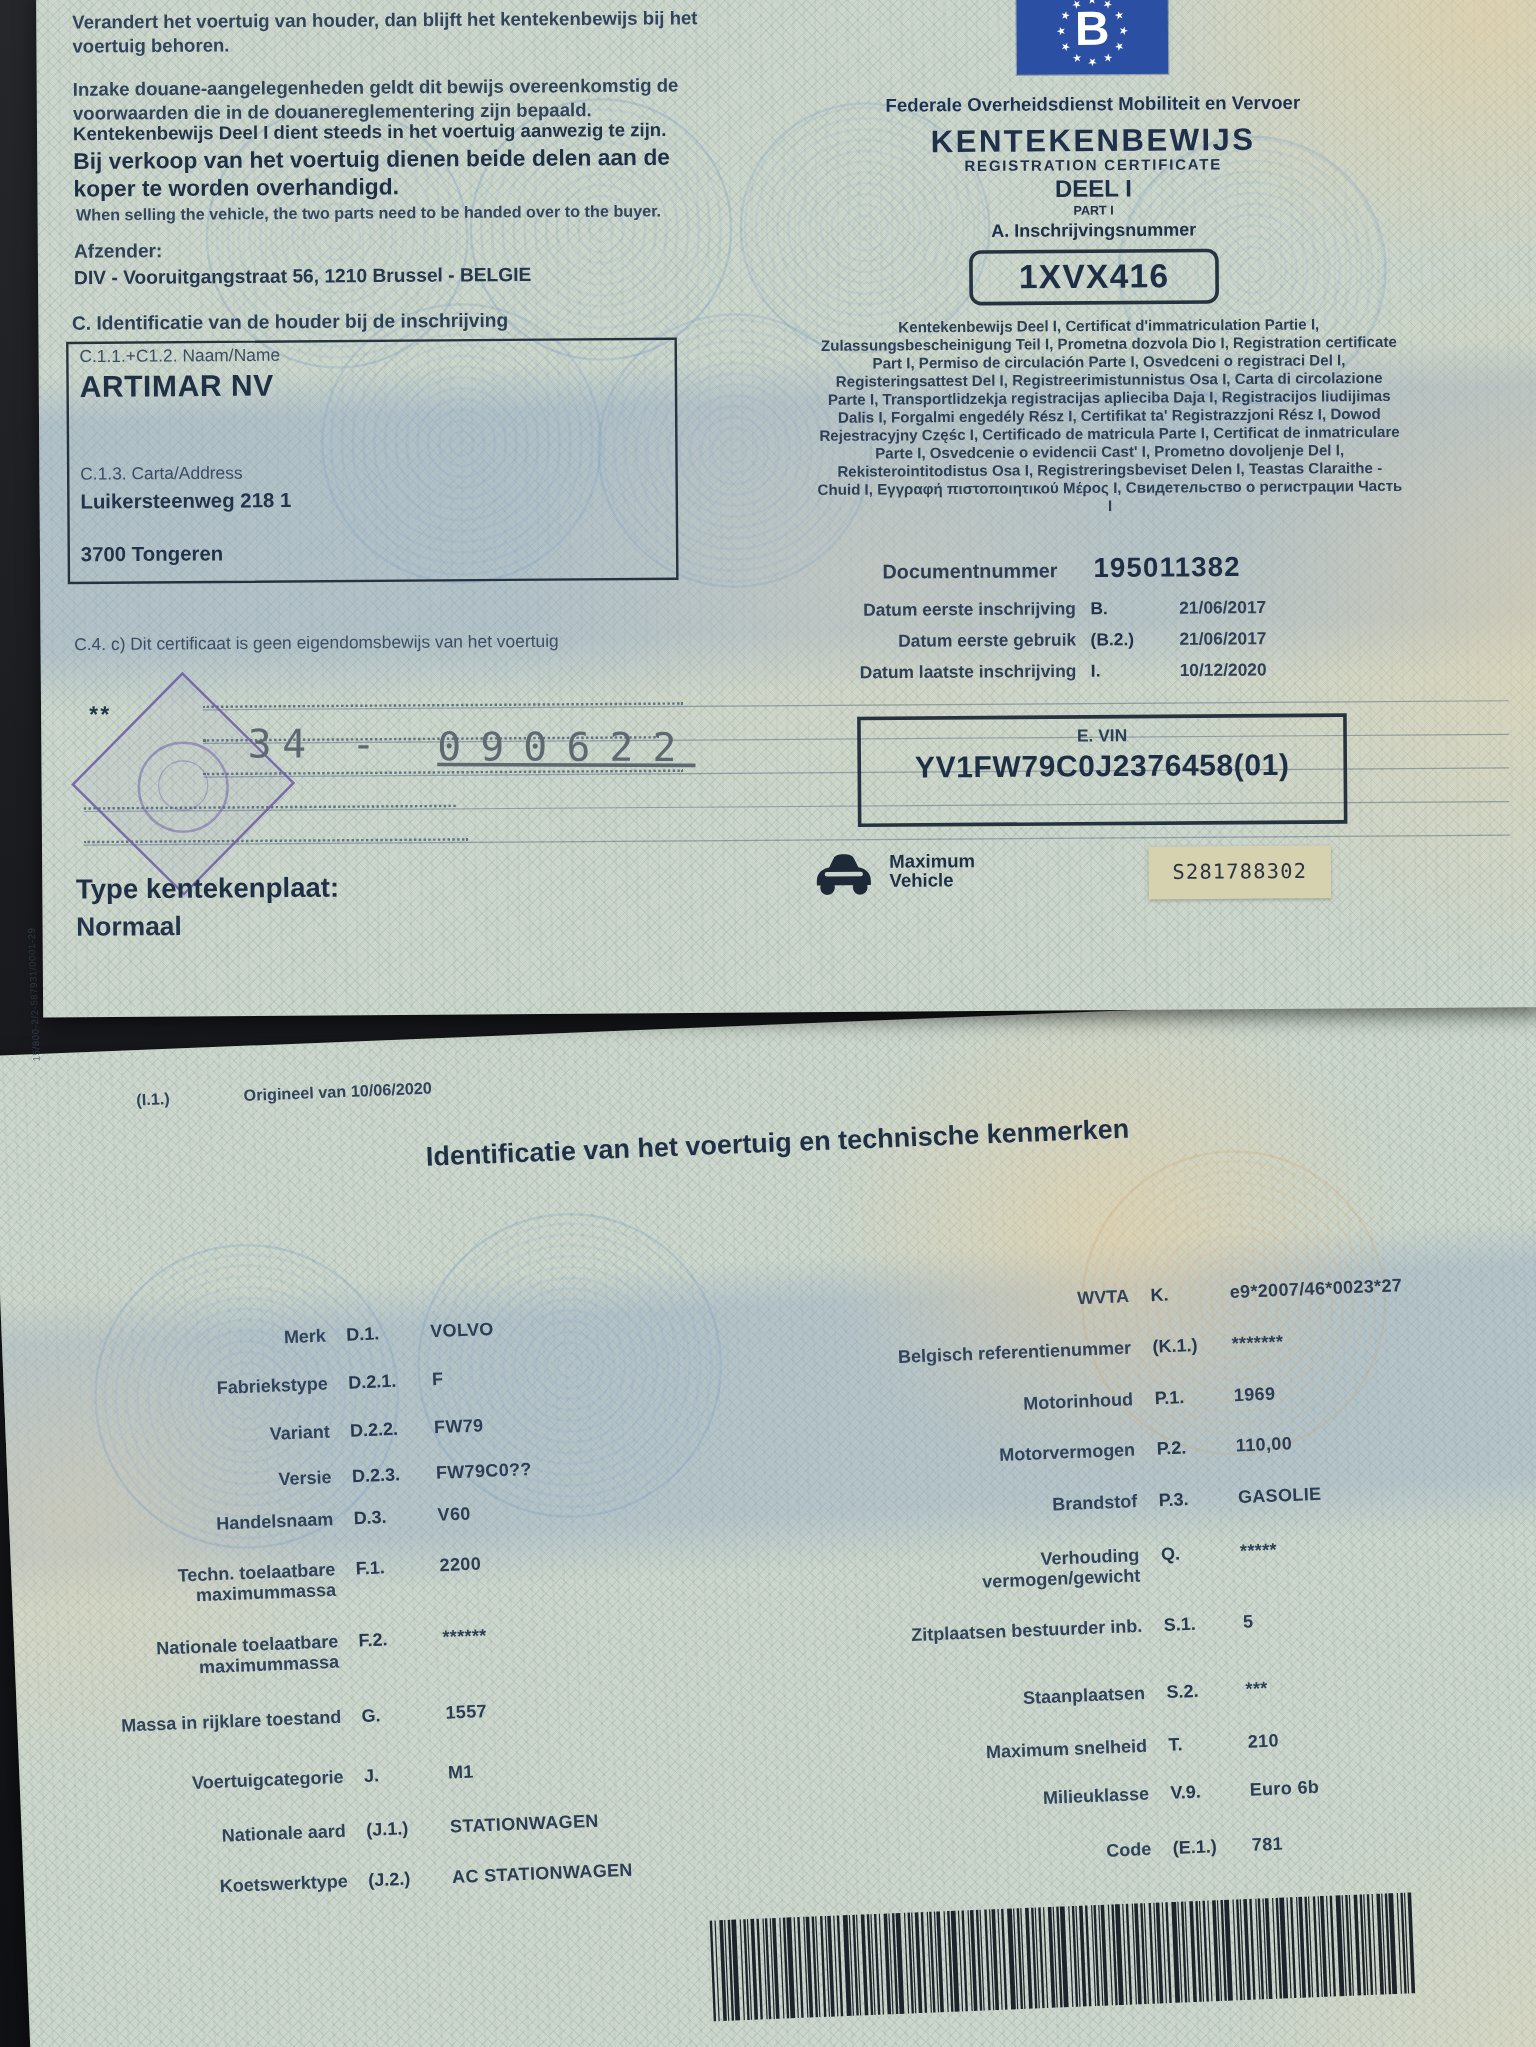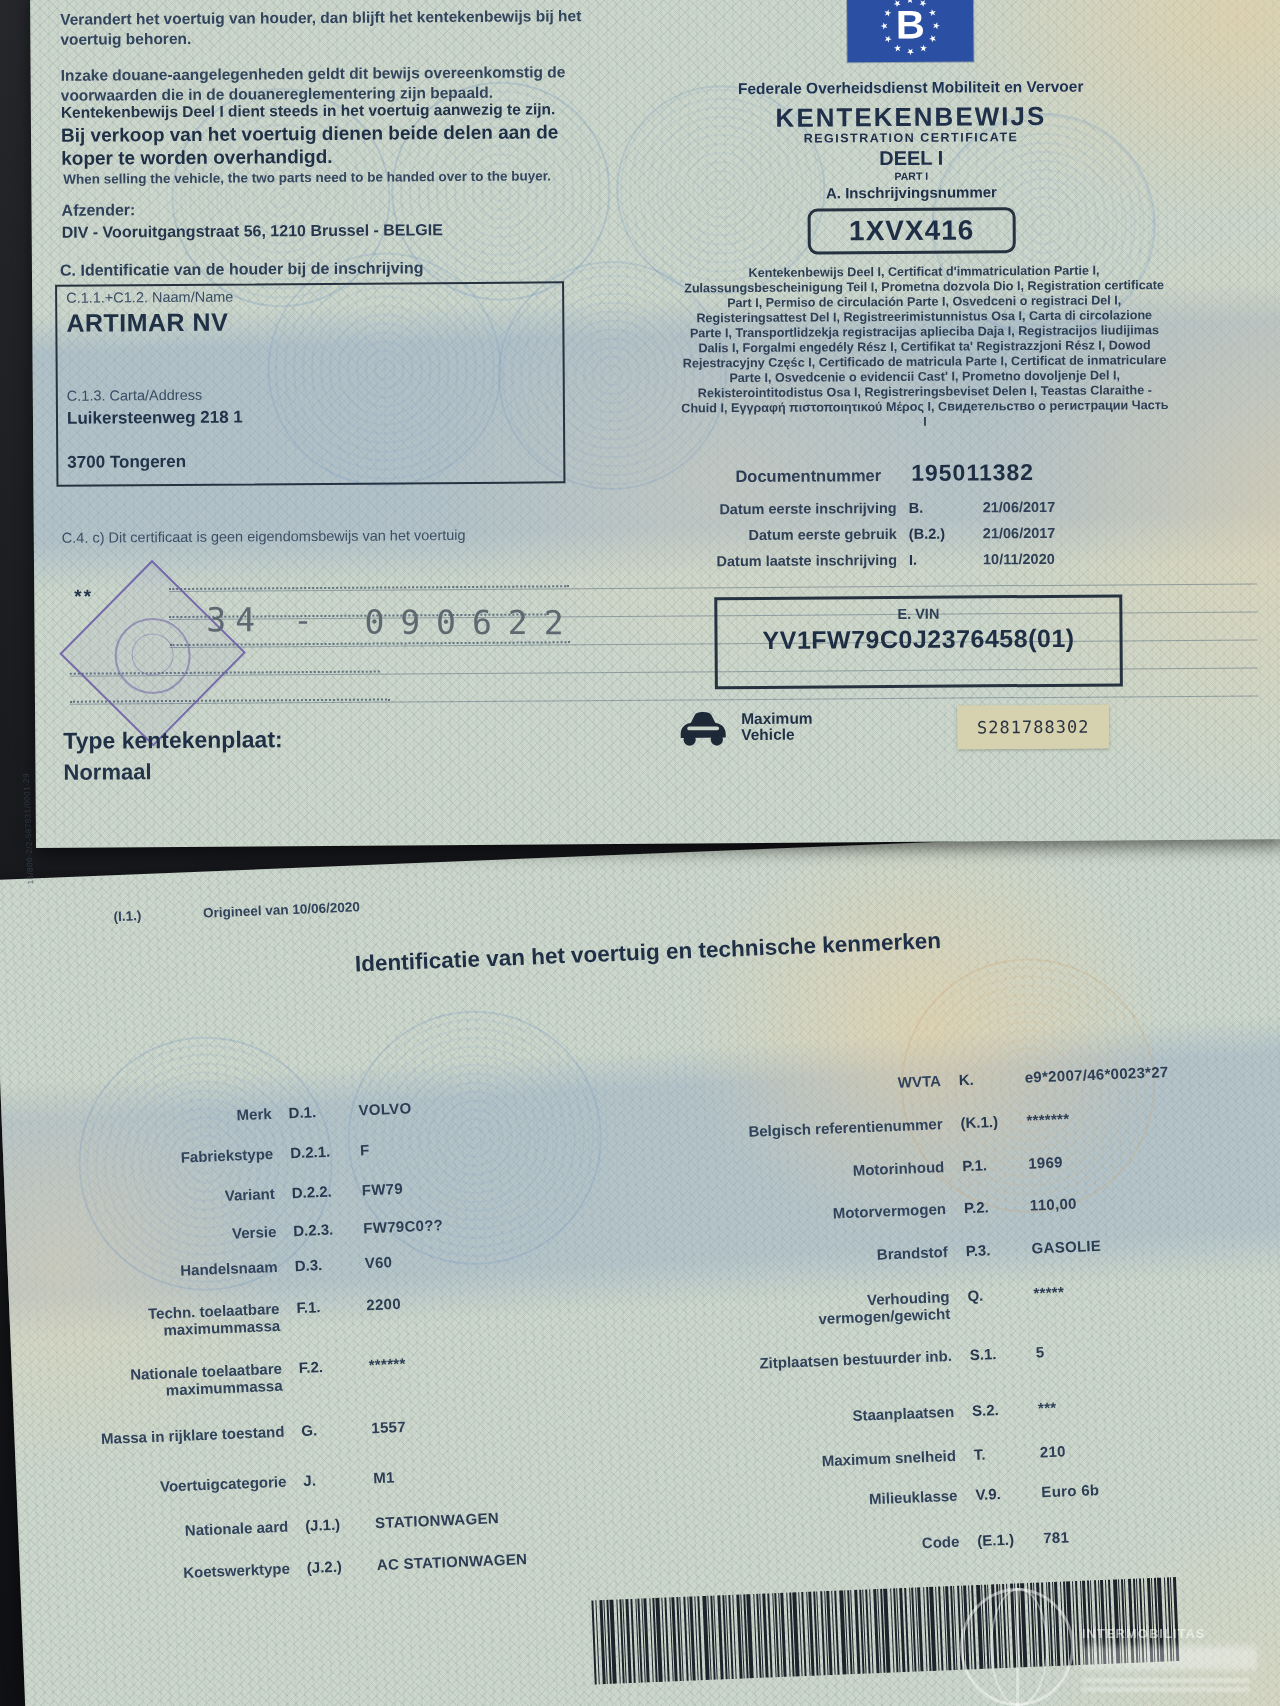--- a/index.html
+++ b/index.html
@@ -58,21 +58,21 @@
   .rule{position:absolute;height:0;border-top:1px solid rgba(70,92,114,.45);}
   .dotted{position:absolute;height:0;border-top:2.5px dotted rgba(62,82,104,.75);}
   .stamp{position:absolute;left:52px;top:598px;width:128px;height:128px;border:2.5px solid rgba(104,90,164,.85);
          transform:rotate(45deg);background:rgba(120,105,180,.06);}
   .stamp::before{content:"";position:absolute;left:50%;top:50%;width:72px;height:72px;margin:-36px 0 0 -36px;
          border-radius:50%;border:2px solid rgba(104,90,164,.5);}
   .stamp::after{content:"";position:absolute;left:50%;top:50%;width:40px;height:40px;margin:-20px 0 0 -20px;
          border-radius:50%;border:1.5px solid rgba(104,90,164,.4);}
   .typed{font-family:"DejaVu Sans Mono",monospace;color:#5e6871;font-size:33px;}
   .typed-l{left:172px;top:612px;letter-spacing:9px;transform:rotate(.6deg);}
-  .typed-r{left:330px;top:616px;letter-spacing:16px;transform:rotate(.6deg);}
+  .typed-r{left:330px;top:616px;letter-spacing:16px;transform:rotate(.6deg);text-decoration:underline;}
   .plate-type-l{left:28px;top:738px;font-size:23px;font-weight:bold;color:#1f2f45;}
   .plate-type-v{left:28px;top:770px;font-size:22px;font-weight:bold;color:#24354b;}
   .flag{left:817px;top:6px;width:126px;height:72px;background:#2b4fa2;box-shadow:0 0 0 1px rgba(20,40,90,.3);}
   .flag-b{position:absolute;left:50%;top:50%;transform:translate(-50%,-52%);color:#fff;font-size:40px;font-weight:bold;}
   .star{position:absolute;left:50%;top:50%;color:#fff;font-size:9px;transform-origin:center;}
   .authority{left:645px;top:95px;width:470px;text-align:center;font-size:15.5px;font-weight:bold;color:#1d3152;}
   .titlecol{left:645px;top:120px;width:470px;text-align:center;color:#20304a;}
   .t1{font-size:26px;font-weight:bold;letter-spacing:2px;line-height:27px;}
   .t2{font-size:12.5px;letter-spacing:1.5px;line-height:14px;font-weight:600;}
   .t3{font-size:20px;font-weight:bold;line-height:23px;margin-top:2px;}
@@ -217,21 +217,21 @@
           <span class="val">21/06/2017</span>
         </div>
         <div class="date-row">
           <span class="lbl">Datum eerste gebruik</span>
           <span class="code">(B.2.)</span>
           <span class="val">21/06/2017</span>
         </div>
         <div class="date-row">
           <span class="lbl">Datum laatste inschrijving</span>
           <span class="code">I.</span>
-          <span class="val">10/11/2020</span>
+          <span class="val">10/12/2020</span>
         </div>
       </div>
 
     <div class="abs vinbox">
       <div class="vin-l">E. VIN</div>
       <div class="vin-v">YV1FW79C0J2376458(01)</div>
     </div>
 
     <div class="abs car">
       <svg viewBox="0 0 64 44" width="60" height="44">
@@ -532,21 +532,14 @@
         <div class="bar" style="left: 560px; width: 1px;"></div>
         <div class="bar" style="left: 563px; width: 2px;"></div>
         <div class="bar" style="left: 566px; width: 4px;"></div>
         <div class="bar" style="left: 573px; width: 1px;"></div>
         <div class="bar" style="left: 576px; width: 2px;"></div>
         <div class="bar" style="left: 579px; width: 1px;"></div>
         <div class="bar" style="left: 582px; width: 3px;"></div>
       </div>
   </div>
 
-  <div class="wm">
-    <div class="wm-globe"></div>
-    <div class="wm-text">INTERMOBILITAS</div>
-    <div class="wm-big"></div>
-    <div class="wm-line" style="top:90px;"></div>
-    <div class="wm-line" style="top:99px;"></div>
-  </div>
 
 </div>
 
 </body></html>

